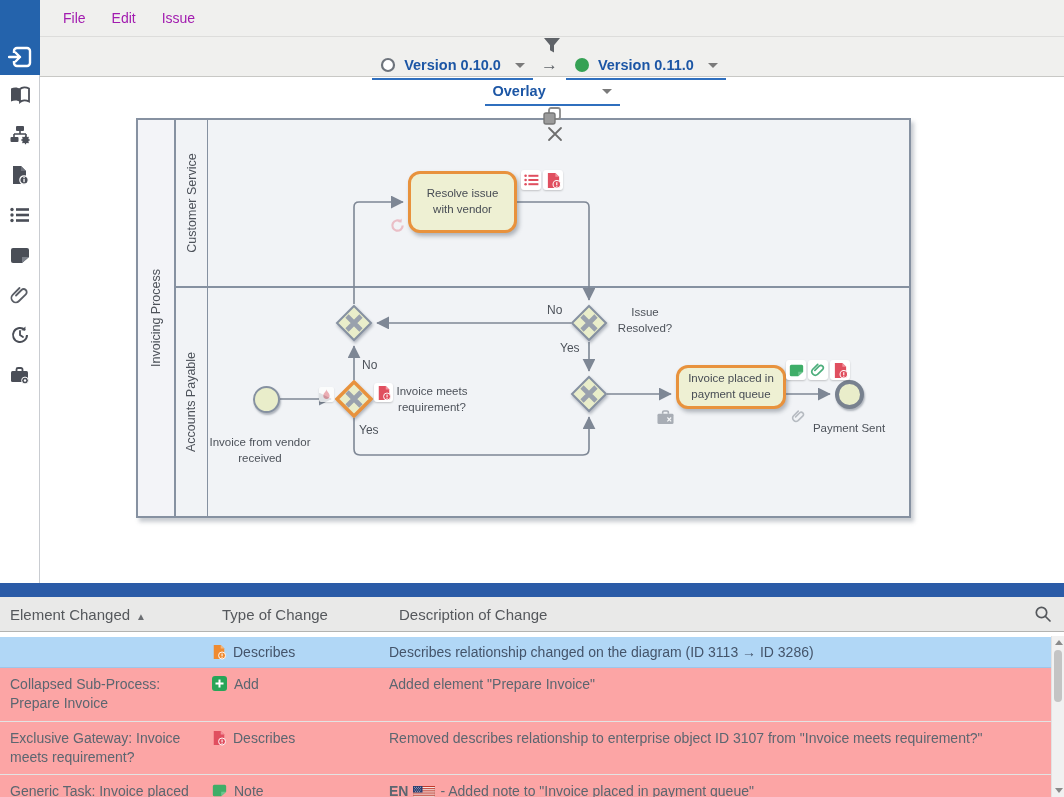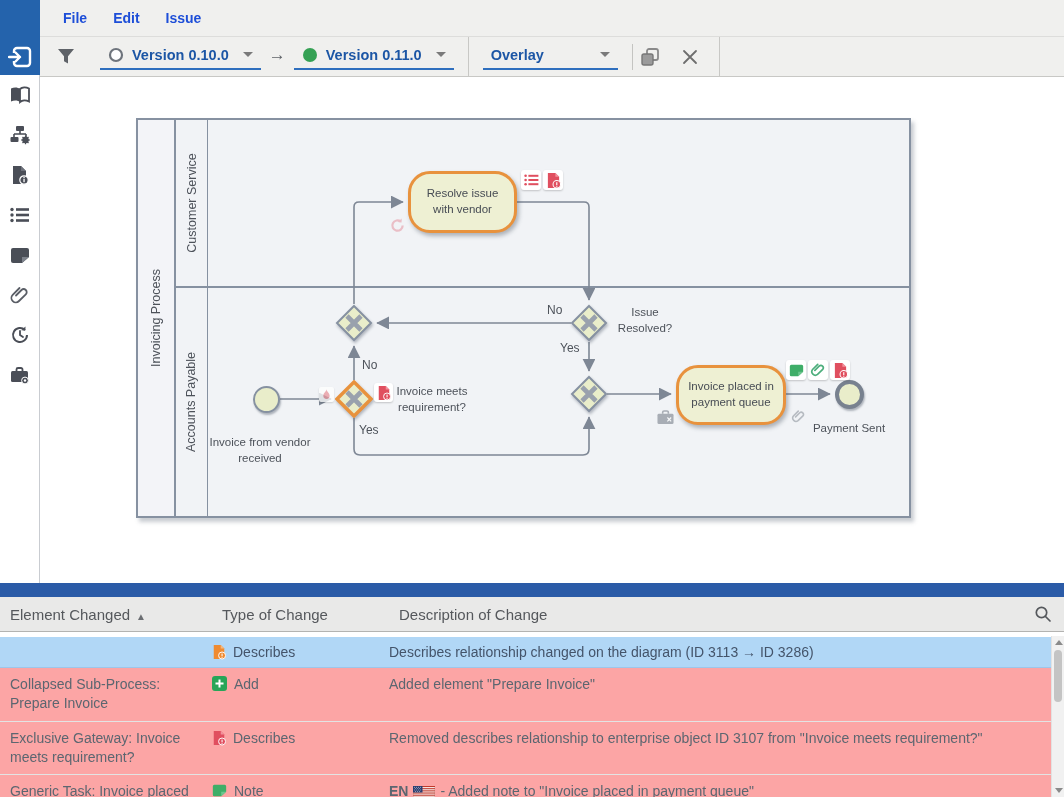--- a/index.html
+++ b/index.html
@@ -5,23 +5,23 @@
   * { margin:0; padding:0; box-sizing:border-box; }
   html,body { width:1064px; height:797px; overflow:hidden; }
   body { font-family:"Liberation Sans","DejaVu Sans",sans-serif; background:#fff; }
   .app { position:relative; width:1064px; height:797px; overflow:hidden; background:#fff; }
 
   
   .brand { position:absolute; left:0; top:0; width:40px; height:75px; background:#2463ac; z-index:5; }
   .brand svg { position:absolute; left:8px; top:46px; }
   .menubar { position:absolute; left:40px; top:0; right:0; height:37px; background:#f0f0ee;
              border-bottom:1px solid #dddddb; display:flex; align-items:center; padding-left:10px; z-index:4;}
-  .menu-item { padding:0 13px; font-size:14px; color:#1d4ed8; line-height:36px; cursor:default;font-weight:bold; }
+  .menu-item { padding:0 13px; font-size:14px; color:#a21caf; line-height:36px; cursor:default; }
   .toolbar { position:absolute; left:40px; top:37px; right:0; height:40px; background:#f0f0ee;
-             border-bottom:1px solid #c8c8c5; display:flex; align-items:center; z-index:4; }
+             border-bottom:1px solid #c8c8c5; display:flex; align-items:center; z-index:4;flex-direction:column; }
   .tb-sep { width:1px; align-self:stretch; background:#c8c8c5; }
   .tb-sep-short { width:1px; height:26px; background:#c4c4c1; }
   .funnel-wrap { width:52px; display:flex; justify-content:center; }
   .ver-group { display:flex; align-items:center; padding:0 14px 0 8px; }
   .selector { display:inline-flex; align-items:center; gap:8px; border-bottom:2px solid #2f6fbe;
               padding:3px 8px 5px 8px; }
   .sel-label { color:#1c56a5; font-weight:bold; font-size:14.5px; white-space:nowrap; }
   .flow-arrow { color:#5f6368; font-size:17px; margin:0 8px 4px 8px; }
   .caret { width:0; height:0; border-left:5px solid transparent; border-right:5px solid transparent;
            border-top:5px solid #7a7a7a; margin-left:6px; }
@@ -39,21 +39,21 @@
           border:2px solid #8691a1; box-shadow:3px 4px 4px rgba(110,120,135,.38); display:flex; z-index:1; }
   .pool-label { width:38px; border-right:2px solid #8691a1; display:flex; align-items:center; justify-content:center; background:#f3f4f8; }
   .vtext { transform:rotate(-90deg); white-space:nowrap; font-size:12.5px; color:#4d525a; }
   .lanes { flex:1; display:flex; flex-direction:column; }
   .lane { display:flex; }
   .lane1 { height:168px; border-bottom:2px solid #8691a1; }
   .lane2 { flex:1; }
   .lane-label { width:32px; border-right:1px solid #8691a1; display:flex; align-items:center; justify-content:center; }
   .connectors { position:absolute; left:0; top:0; z-index:2; pointer-events:none; }
 
-  .task { position:absolute; z-index:3; background:#eef0d3; border:3px solid #e8923d; border-radius:22px;
+  .task { position:absolute; z-index:3; background:#eef0d3; border:3px solid #e8923d; border-radius:12px;
           display:flex; align-items:center; justify-content:center; text-align:center;
           font-size:11.5px; color:#474c54; line-height:1.35; padding:2px 6px;
           box-shadow:2px 3px 4px rgba(60,70,85,.38); }
   .gateway { position:absolute; width:38px; height:38px; z-index:3; }
   .gateway svg { filter:drop-shadow(1px 2px 1.5px rgba(90,100,115,.45)); }
   .event { position:absolute; border-radius:50%; background:#e9edca; z-index:3;
            box-shadow:1px 2px 2px rgba(90,100,115,.45); }
   .start-ev { left:213px; top:309px; width:27px; height:27px; border:2px solid #8691a1; }
   .end-ev { left:795px; top:303px; width:29px; height:29px; border:4px solid #78818f; }
   .dlabel { position:absolute; z-index:3; font-size:11.5px; color:#4d525a; text-align:center; line-height:1.35; }
@@ -286,21 +286,21 @@
     <div class="gateway" style="left:530px; top:298px;">
       <svg width="38" height="38" viewBox="0 0 38 38">
         <polygon points="19,2 36,19 19,36 2,19" fill="#e9edca" stroke="#8691a1" stroke-width="2"></polygon>
         <path d="M12 12 L26 26 M26 12 L12 26" stroke="#99a1ad" stroke-width="4.6"></path>
       </svg>
     </div>
 
     <div class="task" style="left:368px; top:94px; width:109px; height:62px;">
       <span>Resolve issue with vendor</span>
     </div>
-    <div class="task" style="left:636px; top:288px; width:110px; height:60px;">
+    <div class="task" style="left:636px; top:288px; width:110px; height:44px;">
       <span>Invoice placed in payment queue</span>
     </div>
 
     <div class="event end-ev"></div>
     <div class="dlabel" style="left:769px; top:344px; width:80px;">Payment Sent</div>
 
     <div class="dlabel" style="left:350px; top:307px; width:84px;">Invoice meets requirement?</div>
     <div class="dlabel" style="left:565px; top:228px; width:80px;">Issue Resolved?</div>
     <div class="elabel" style="left:322px; top:281px;">No</div>
     <div class="elabel" style="left:319px; top:346px;">Yes</div>

